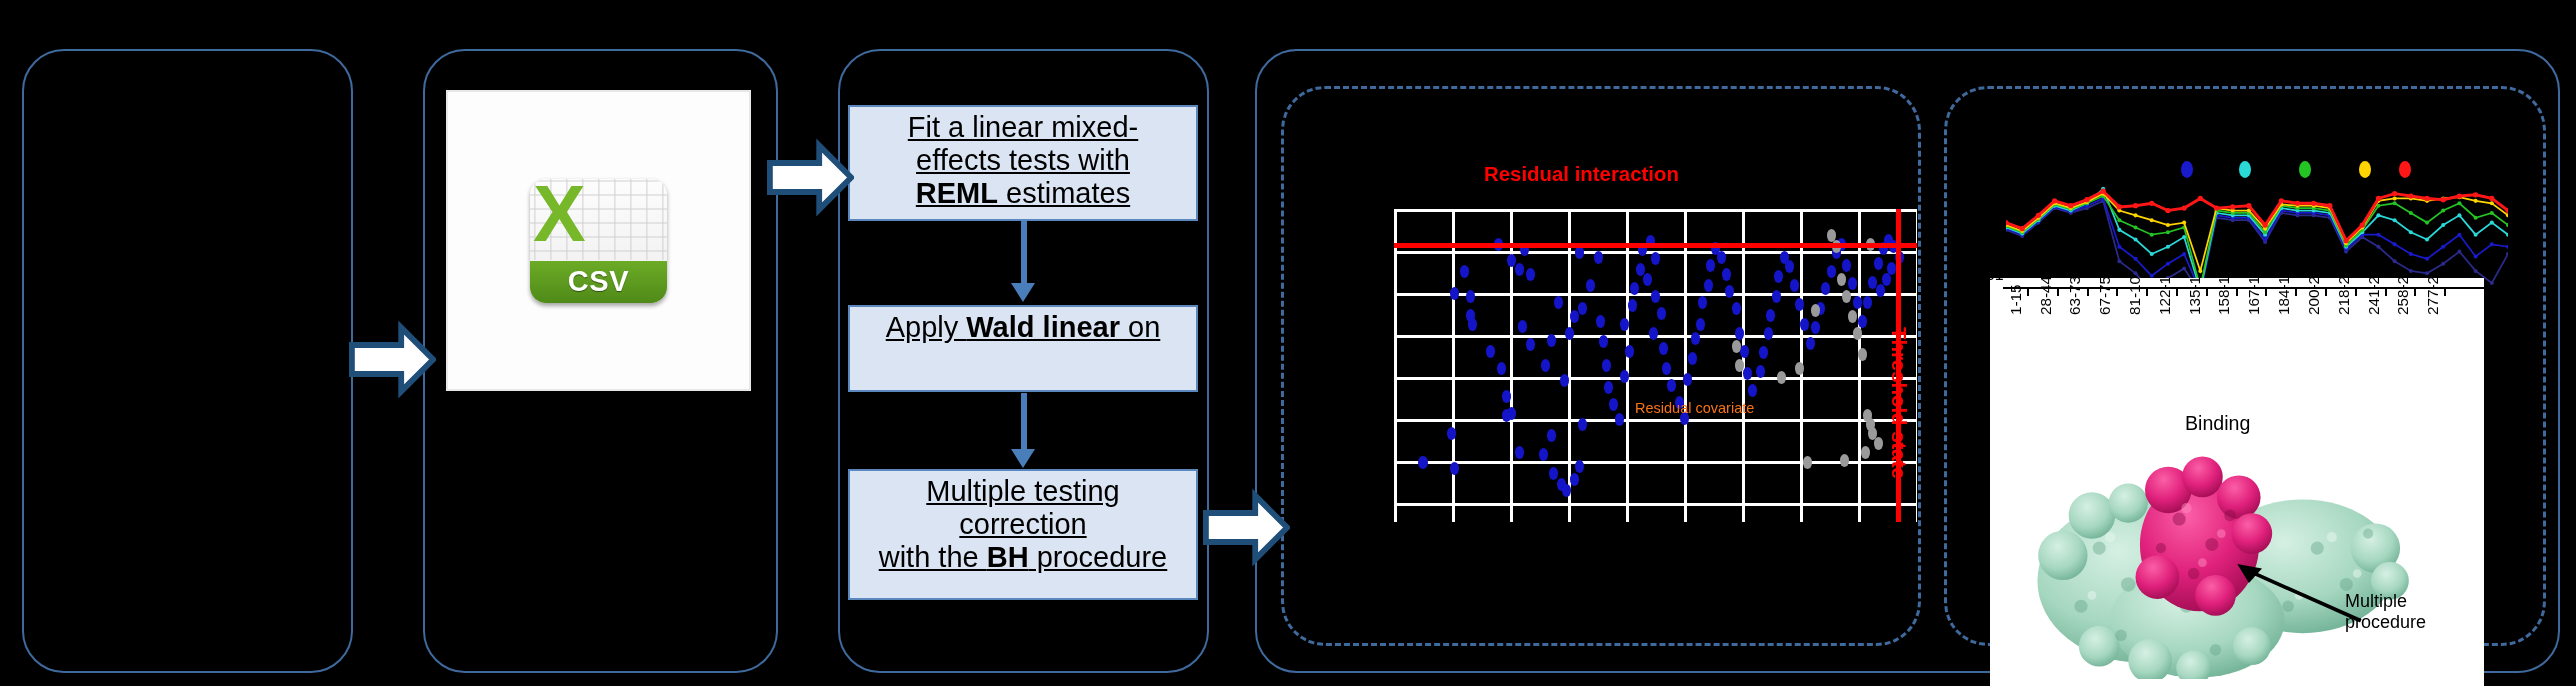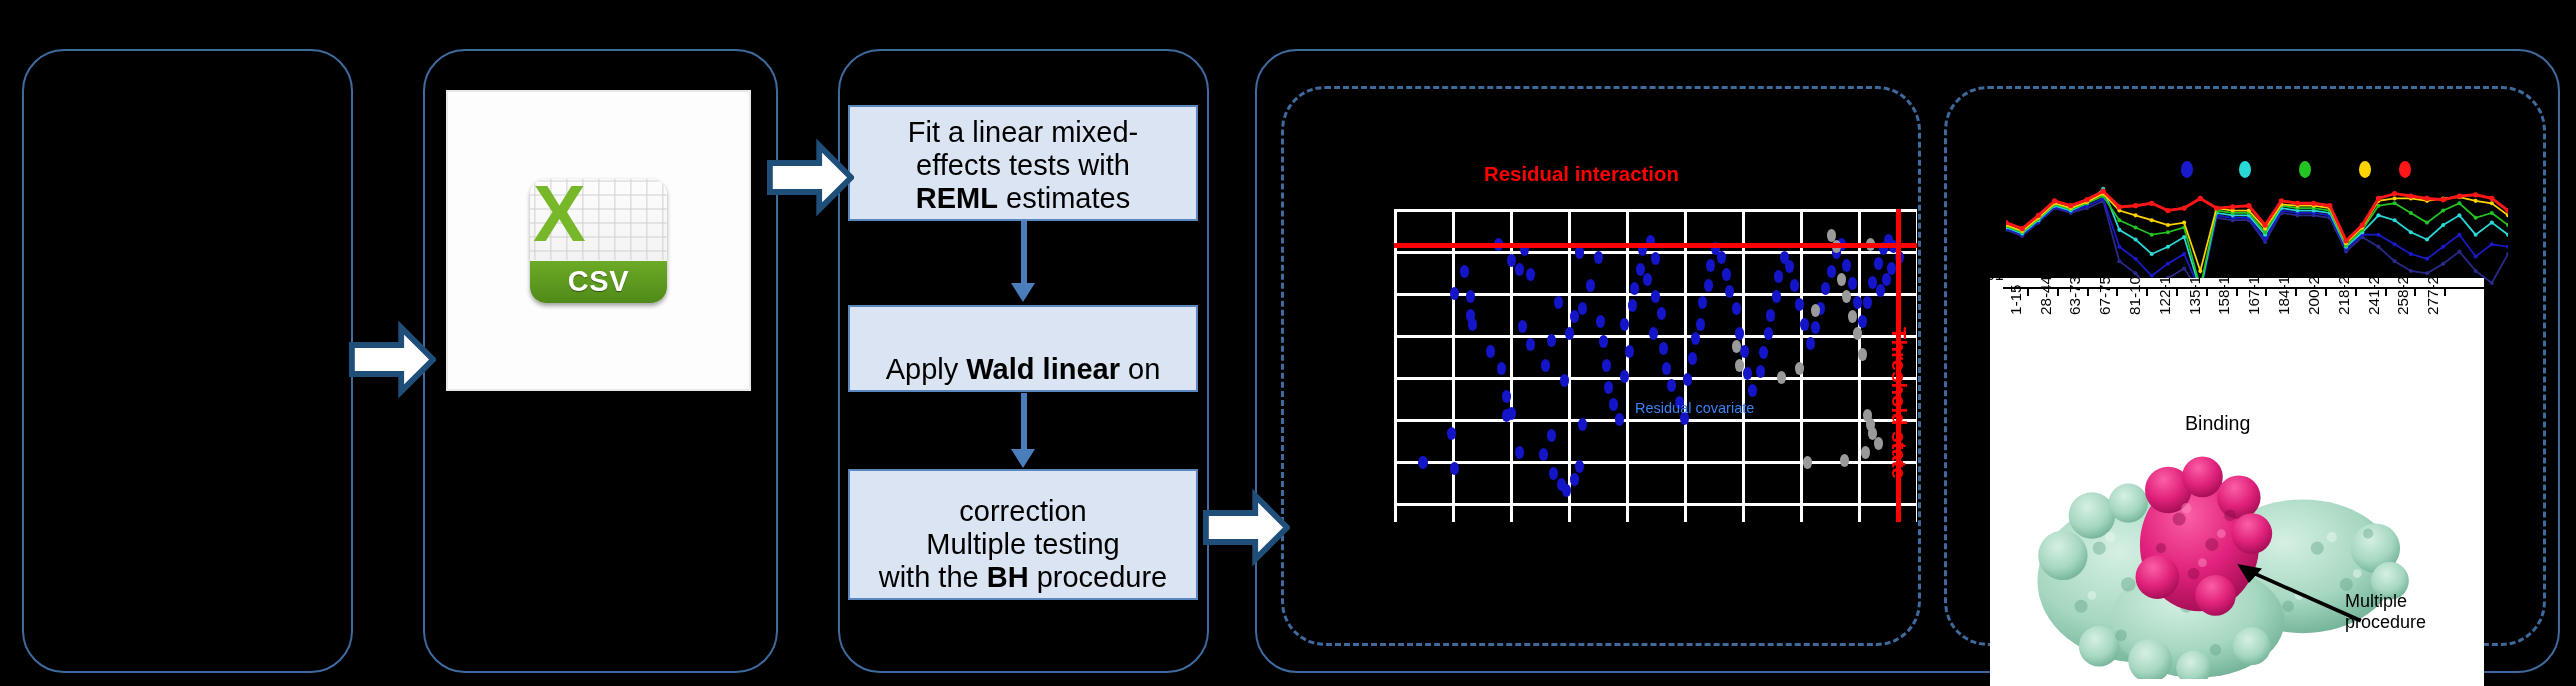--- a/index.html
+++ b/index.html
@@ -6,22 +6,22 @@
   body{width:2576px;height:687px;position:relative;overflow:hidden;
        font-family:"Liberation Sans",sans-serif;}
   .stage{position:absolute;left:0;top:0;width:2576px;height:687px;background:#000;}
 
   
   .panel{position:absolute;border:2.9px solid #3f6a9e;border-radius:42px;box-sizing:border-box;background:transparent;}
   .panel.dashed{border-style:dashed;border-width:3.6px;border-radius:44px;}
 
   
   .flowbox{position:absolute;box-sizing:border-box;background:#dbe4f2;border:2.2px solid #5b87bf;
-           color:#000;display:flex;align-items:flex-end;justify-content:center;text-align:center;
-           font-size:29px;line-height:1.13;padding:4.4px 7.3px;}
+           color:#000;display:flex;align-items:flex-start;justify-content:center;text-align:center;
+           font-size:29px;line-height:1.13;padding:4.4px 7.3px;text-decoration:underline;}
   .flowbox b{font-weight:bold;}
 
   
   .blockarrow{position:absolute;}
   .vconn{position:absolute;background:#4a7ebb;}
   .vtri{position:absolute;width:0;height:0;border-left:12.4px solid transparent;border-right:12.4px solid transparent;border-top:19px solid #4a7ebb;}
 
   
   .csvwrap{position:absolute;background:#fdfdfd;border:2.2px solid #e8e8e8;box-sizing:border-box;
            display:flex;align-items:center;justify-content:center;box-shadow:0 0 4.4px rgba(0,0,0,.25);}
@@ -43,21 +43,21 @@
   .sgrid{position:absolute;left:0;top:0;right:0;bottom:0;
      background-image:linear-gradient(to right,#fff 2.9px,transparent 2.9px),
                       linear-gradient(to bottom,#fff 2.9px,transparent 2.9px);
      background-size:58px 42px;}
   .thr-h{position:absolute;left:0;right:0;height:5.1px;background:#ff0000;}
   .thr-v{position:absolute;top:0;bottom:0;width:5.1px;background:#ff0000;}
   .thr-label{position:absolute;color:#ff0000;font-size:20.4px;font-weight:bold;white-space:nowrap;}
   .thr-label.vert{transform-origin:left top;transform:rotate(90deg);}
   .dot{position:absolute;width:9.4px;height:13px;border-radius:50%;background:#1414c8;}
   .dot.g{background:#9a9a9a;}
-  .ghost{position:absolute;color:#3b82f6;font-size:14.5px;white-space:nowrap;}
+  .ghost{position:absolute;color:#f97316;font-size:14.5px;white-space:nowrap;}
 
   
   .lchart{position:absolute;}
   .legdot{position:absolute;width:12.4px;height:17.4px;border-radius:50%;}
 
   
   .whitecard{position:absolute;background:#ffffff;overflow:hidden;}
   .ticklab{position:absolute;font-size:15.3px;color:#000;white-space:nowrap;
            transform-origin:left bottom;transform:rotate(-90deg);}
   .axtitle{position:absolute;font-size:19.6px;color:#000;}
@@ -95,22 +95,22 @@
   </div>
 
   <div class="flowbox" style="left:848px;top:305px;width:350px;height:87px;">
     <div>
       <div>Apply <b>Wald linear</b> on</div>
     </div>
   </div>
 
   <div class="flowbox" style="left:848px;top:469px;width:350px;height:131px;">
     <div>
+      <div>Multiple testing</div>
       <div>correction</div>
-      <div>Multiple testing</div>
       <div>with the <b>BH</b> procedure</div>
     </div>
   </div>
 
   <div class="vconn" style="left:1021px;top:221px;width:5.8px;height:64px;"></div>
   <div class="vtri" style="left:1011px;top:283px;"></div>
 
   <div class="vconn" style="left:1021px;top:393px;width:5.8px;height:58px;"></div>
   <div class="vtri" style="left:1011px;top:449px;"></div>
 

